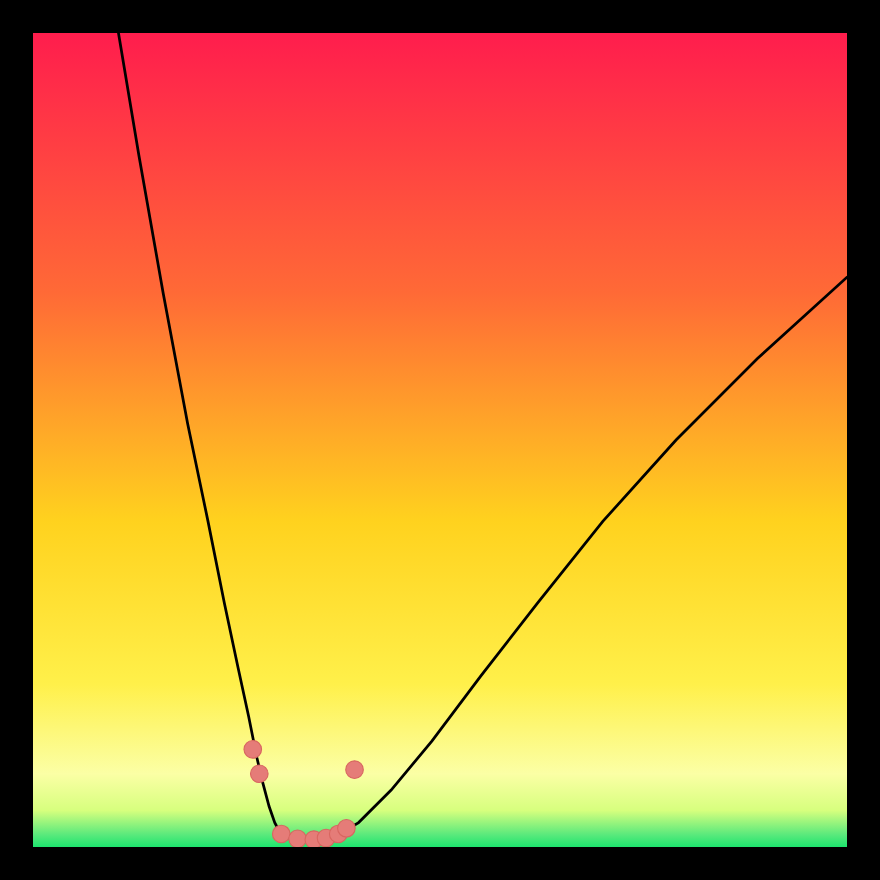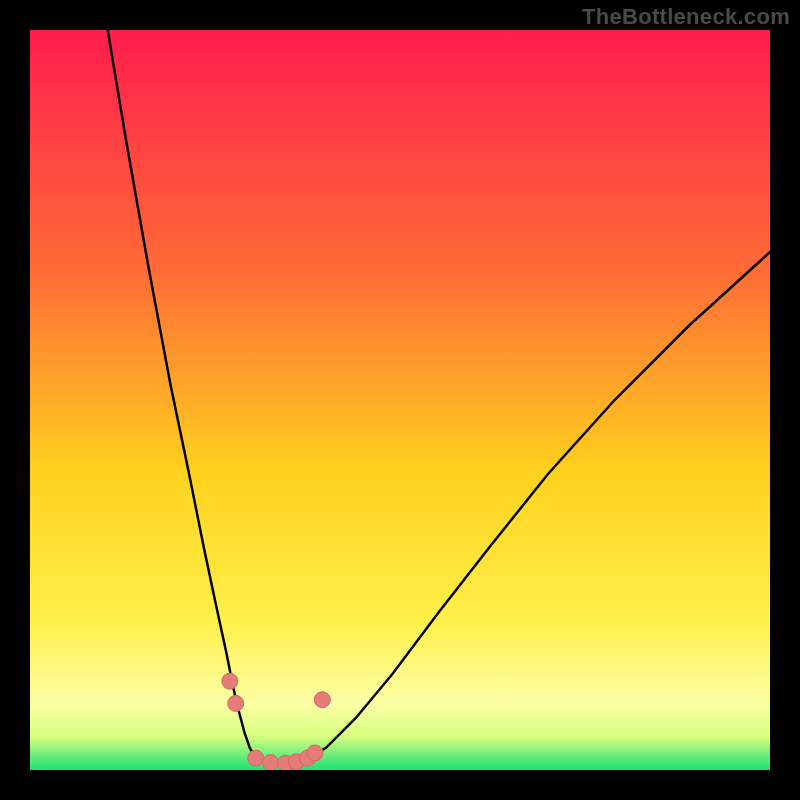--- a/index.html
+++ b/index.html
@@ -67,21 +67,20 @@
   svg.curves circle.dot {
     fill: #e57c78;
     stroke: #d86660;
     stroke-width: 1;
   }
 </style>
 </head>
 <body>
 
 <div class="stage">
-  <div class="watermark">TheBottleneck.com</div>
 
   <div class="plot-outer">
     <div class="plot-inner">
       <div class="gradient" id="bg-gradient" style="background: linear-gradient(rgb(255, 29, 77) 0%, rgb(255, 106, 54) 32%, rgb(255, 210, 30) 60%, rgb(255, 240, 74) 80%, rgb(251, 255, 165) 91%, rgb(215, 255, 126) 95.5%, rgb(89, 233, 124) 98.5%, rgb(29, 229, 110) 100%);"></div>
 
       <svg class="curves" viewBox="0 0 740 740" preserveAspectRatio="none">
         <path id="curve-left" d="M77.70 0.00 L96.20 111.00 L118.40 236.80 L140.60 355.20 L159.10 444.00 L173.90 518.00 L186.48 577.20 L196.10 621.60 L203.50 658.60 L208.68 680.80 L214.60 703.00 L219.78 717.80 L225.70 728.90"></path>
         <path id="curve-floor" d="M225.70 728.90 L236.80 733.34 L251.60 734.82 L266.40 733.34 L277.50 728.90"></path>
         <path id="curve-right" d="M277.50 728.90 L296.00 717.80 L325.60 688.20 L362.60 643.80 L407.00 584.60 L458.80 518.00 L518.00 444.00 L584.60 370.00 L658.60 296.00 L740.00 222.00"></path>
         <g id="dots">

